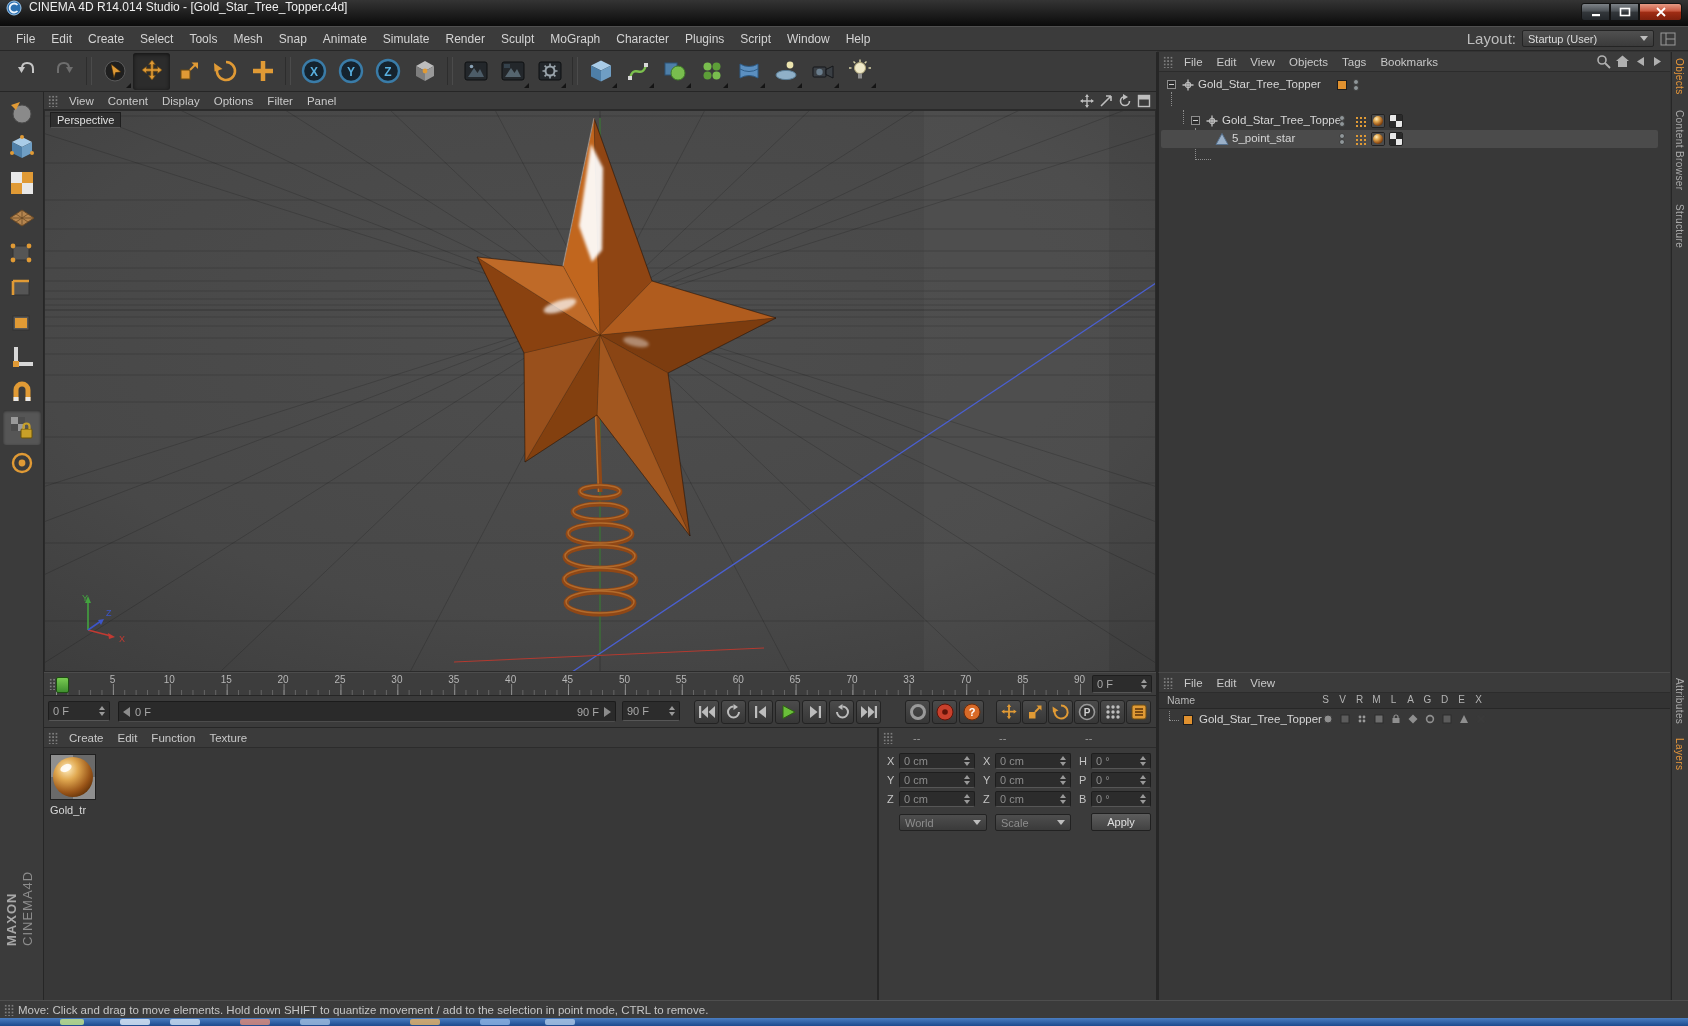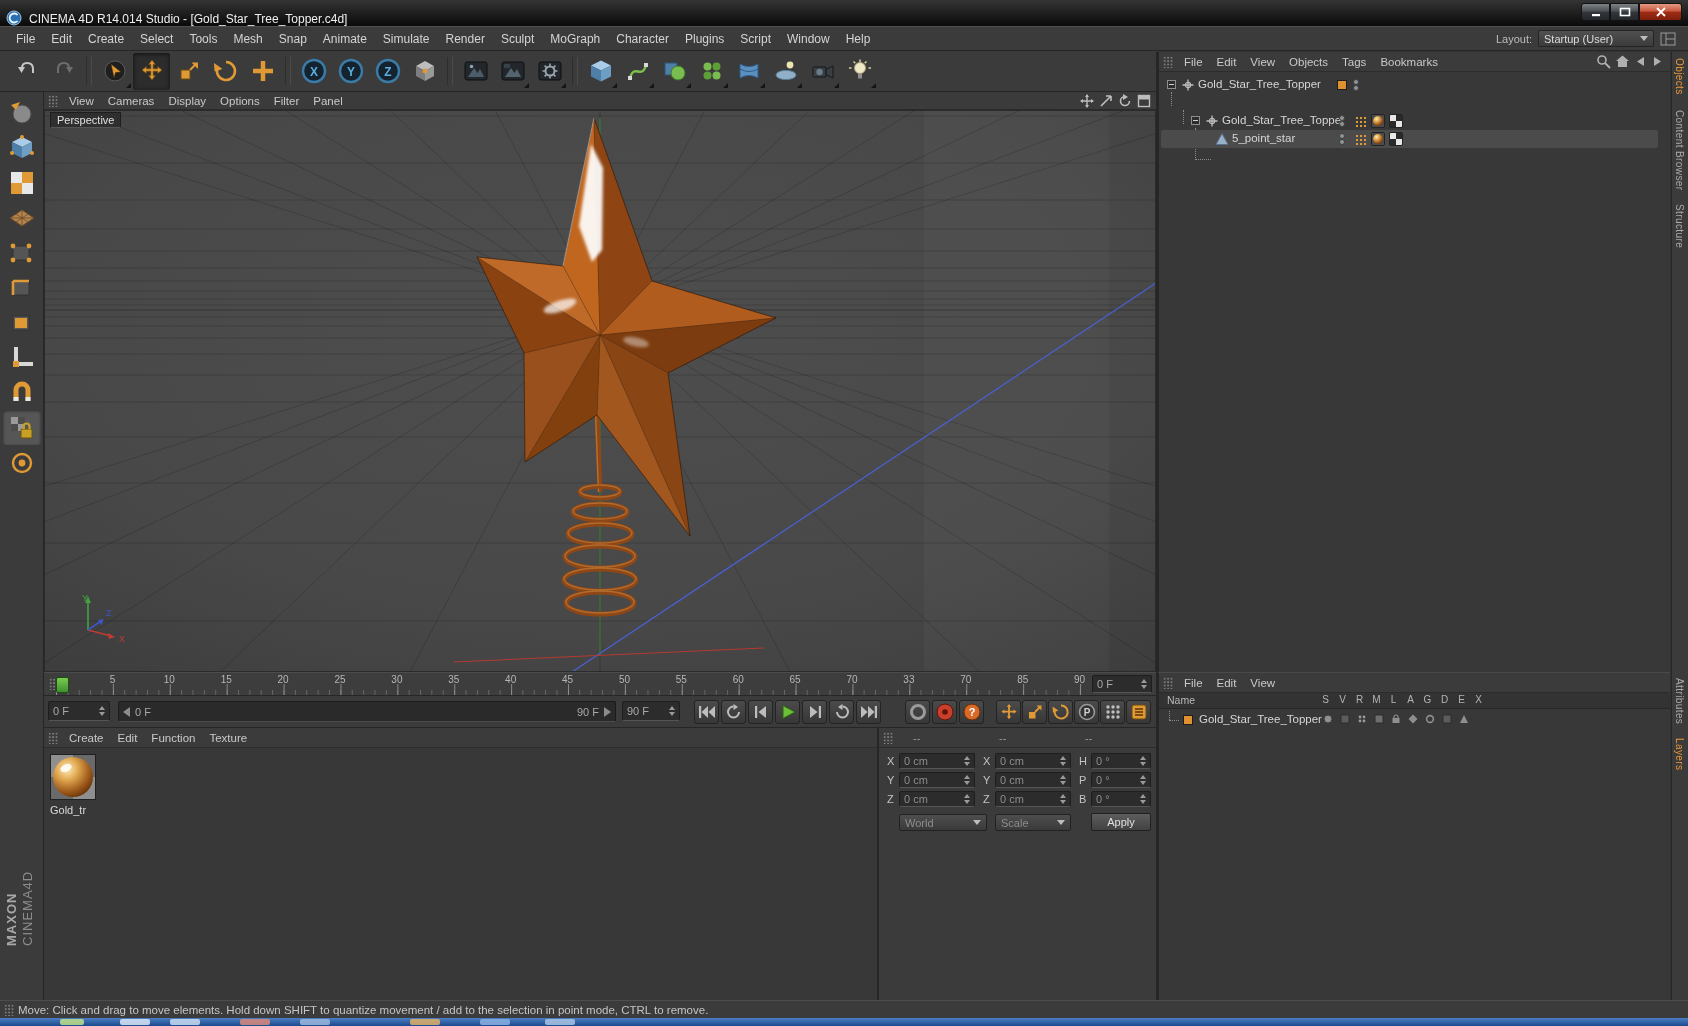--- a/index.html
+++ b/index.html
@@ -2,21 +2,21 @@
 <html><head>
 <meta charset="utf-8">
 <style>
 *{margin:0;padding:0;box-sizing:border-box}
 html,body{background:#141414}
 .win{position:relative;width:1688px;height:1026px;background:#333;overflow:hidden;
   font-family:"Liberation Sans","DejaVu Sans",sans-serif;color:#c8c8c8;font-size:12px;user-select:none}
 .abs{position:absolute}
 
 .titlebar{position:absolute;left:0;top:0;width:1688px;height:26px;
-  background:linear-gradient(#343434,#0a0a0a);display:flex;align-items:flex-end;padding-left:6px;gap:7px}
+  background:linear-gradient(#343434,#0a0a0a);display:flex;align-items:flex-start;padding-left:6px;gap:7px}
 .title-text{font-size:12px;color:#efefef}
 .winbtns{position:absolute;right:6px;top:3px;display:flex}
 .wbtn{width:29px;height:18px;border:1px solid #121212;display:flex;align-items:center;justify-content:center;
   background:linear-gradient(#7d8287 0%,#4b5055 45%,#33373b 50%,#23272b 100%)}
 .wbtn.first{border-radius:3px 0 0 3px}
 .wbtn.close{width:43px;border-radius:0 3px 3px 0;background:linear-gradient(#e59a85 0%,#c8573f 45%,#a02c14 50%,#7e1f0c 100%)}
 
 .menubar{position:absolute;left:0;top:26px;width:1688px;height:25px;background:#3b3b3b;
   border-top:1px solid #4f4f4f;border-bottom:1px solid #272727;display:flex;align-items:center;padding:0 8px}
 .hmenu{display:flex;align-items:center}
@@ -179,22 +179,22 @@
         <span class="mi">Render</span>
         <span class="mi">Sculpt</span>
         <span class="mi">MoGraph</span>
         <span class="mi">Character</span>
         <span class="mi">Plugins</span>
         <span class="mi">Script</span>
         <span class="mi">Window</span>
         <span class="mi">Help</span>
       </div>
     <div class="layout-wrap">
-      <span style="font-size:11px;color:#bdbdbd">Layout:</span>
-      <div class="combo" style="width:116px">
+      <span style="font-size:15px;color:#bdbdbd">Layout:</span>
+      <div class="combo" style="width:132px">
         <span>Startup (User)</span>
         <span class="chev"></span>
       </div>
       <svg width="16" height="14">
         <rect x="1" y="1" width="14" height="12" fill="none" stroke="#9a9a9a"></rect>
           <path d="M6 1 V13 M6 7 H15" stroke="#9a9a9a"></path>
       </svg>
     </div>
   </div>
 
@@ -443,21 +443,21 @@
 
   <div class="maxon">
     <span style="font-weight:bold;color:#a8a8a8">MAXON</span>
     <span style="color:#8d8d8d">CINEMA4D</span>
   </div>
 
   <div class="vphead">
     <span class="handle"></span>
     <div class="hmenu small">
         <span class="mi">View</span>
-        <span class="mi">Cameras</span>
+        <span class="mi">Content</span>
         <span class="mi">Display</span>
         <span class="mi">Options</span>
         <span class="mi">Filter</span>
         <span class="mi">Panel</span>
       </div>
     <div class="vpicons">
       <span class="vpico">
         <svg width="14" height="14">
           <path d="M7 1 V13 M1 7 H13" stroke="#bdbdbd" stroke-width="1.4"></path>
           <polygon points="7,0 5,3 9,3" fill="#bdbdbd"></polygon>

